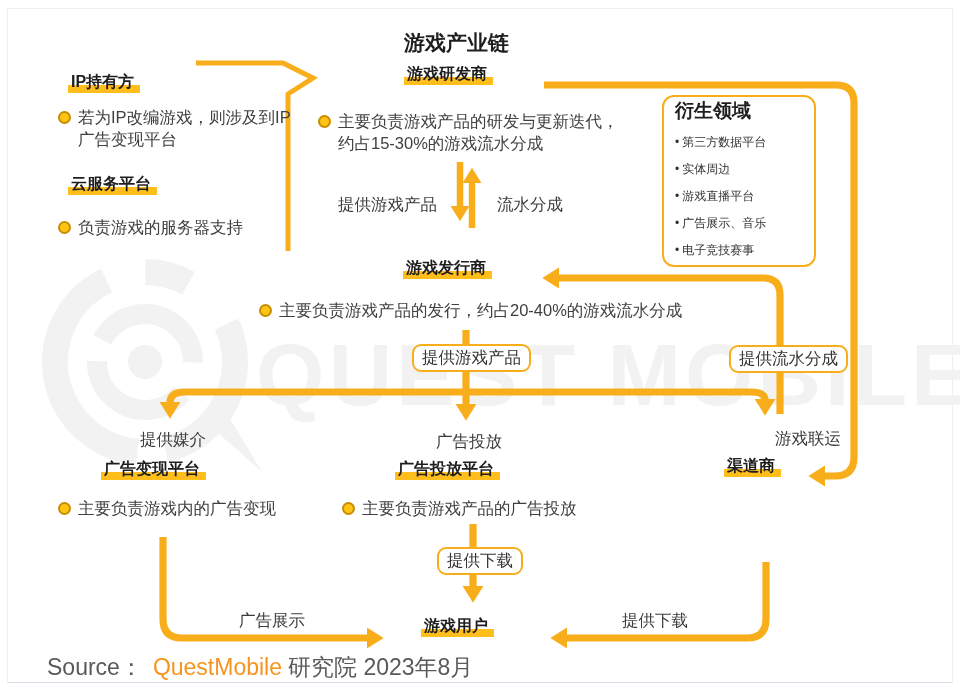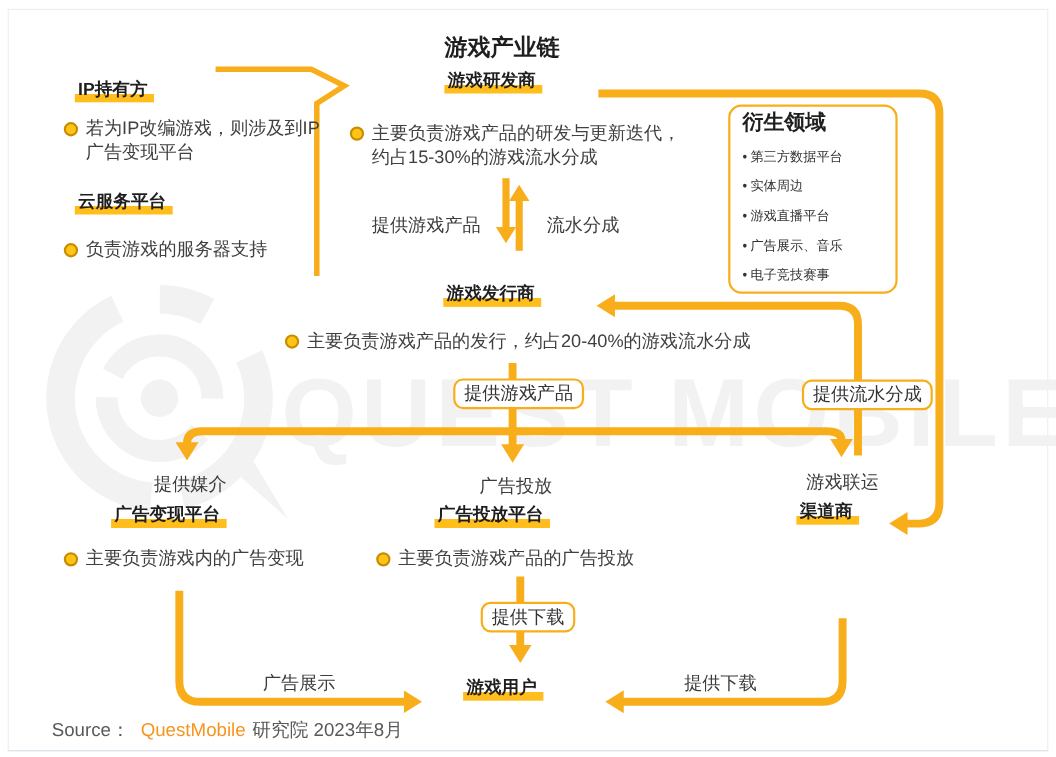--- a/index.html
+++ b/index.html
@@ -35,21 +35,21 @@
   .desc{position:absolute;display:flex;gap:7px;font-size:16.5px;color:var(--text_body);line-height:22px;}
   .desc .dot{flex:0 0 auto;width:9px;height:9px;border-radius:50%;background:var(--bullet_fill);
              border:2px solid var(--bullet_ring);margin-top:5px;}
   .desc .txt{white-space:pre-line;}
   .desc.nowrap .txt{white-space:nowrap;}
   .derive-box{position:absolute;left:662px;top:95px;width:154px;height:172px;background:#fff;
               border:2px solid var(--line);border-radius:12px;box-sizing:border-box;padding:1px 4px 0 11px;}
   .derive-title{font-size:19px;font-weight:bold;color:var(--text_dark);margin-bottom:5px;}
   .derive-item{font-size:12px;color:#333;line-height:27px;white-space:nowrap;}
   .derive-item::before{content:"•";margin-right:3px;}
-  .source{position:absolute;left:47px;top:652px;font-size:17px;color:var(--source_gray);white-space:nowrap;}
+  .source{position:absolute;left:47px;top:652px;font-size:23px;color:var(--source_gray);white-space:nowrap;}
   .source .brand{color:var(--brand);margin:0 6px 0 10px;}
 </style>
 </head>
 <body>
 
 <div class="stage">
 
   <div class="frame"></div>
 
   <div class="wm-text">QUEST MOBILE</div>
@@ -125,21 +125,21 @@
       <span class="dot"></span>
       <span class="txt">主要负责游戏产品的发行，约占20-40%的游戏流水分成</span>
     </div>
 
     <div class="box-label" style="left:412px;top:344px">提供游戏产品</div>
     <div class="box-label" style="left:729px;top:345px">提供流水分成</div>
     <div class="box-label" style="left:437px;top:547px">提供下载</div>
 
     <div class="flow-label" style="left:140px;top:429px">提供媒介</div>
     <div class="flow-label" style="left:436px;top:431px">广告投放</div>
-    <div class="flow-label" style="left:733px;top:428px">游戏联运</div>
+    <div class="flow-label" style="left:775px;top:428px">游戏联运</div>
 
     <div class="node-title hl" style="left:101px;top:459px">广告变现平台</div>
     <div class="desc nowrap" style="left:58px;top:497px">
       <span class="dot"></span>
       <span class="txt">主要负责游戏内的广告变现</span>
     </div>
 
     <div class="node-title hl" style="left:395px;top:459px">广告投放平台</div>
     <div class="desc nowrap" style="left:342px;top:497px">
       <span class="dot"></span>

